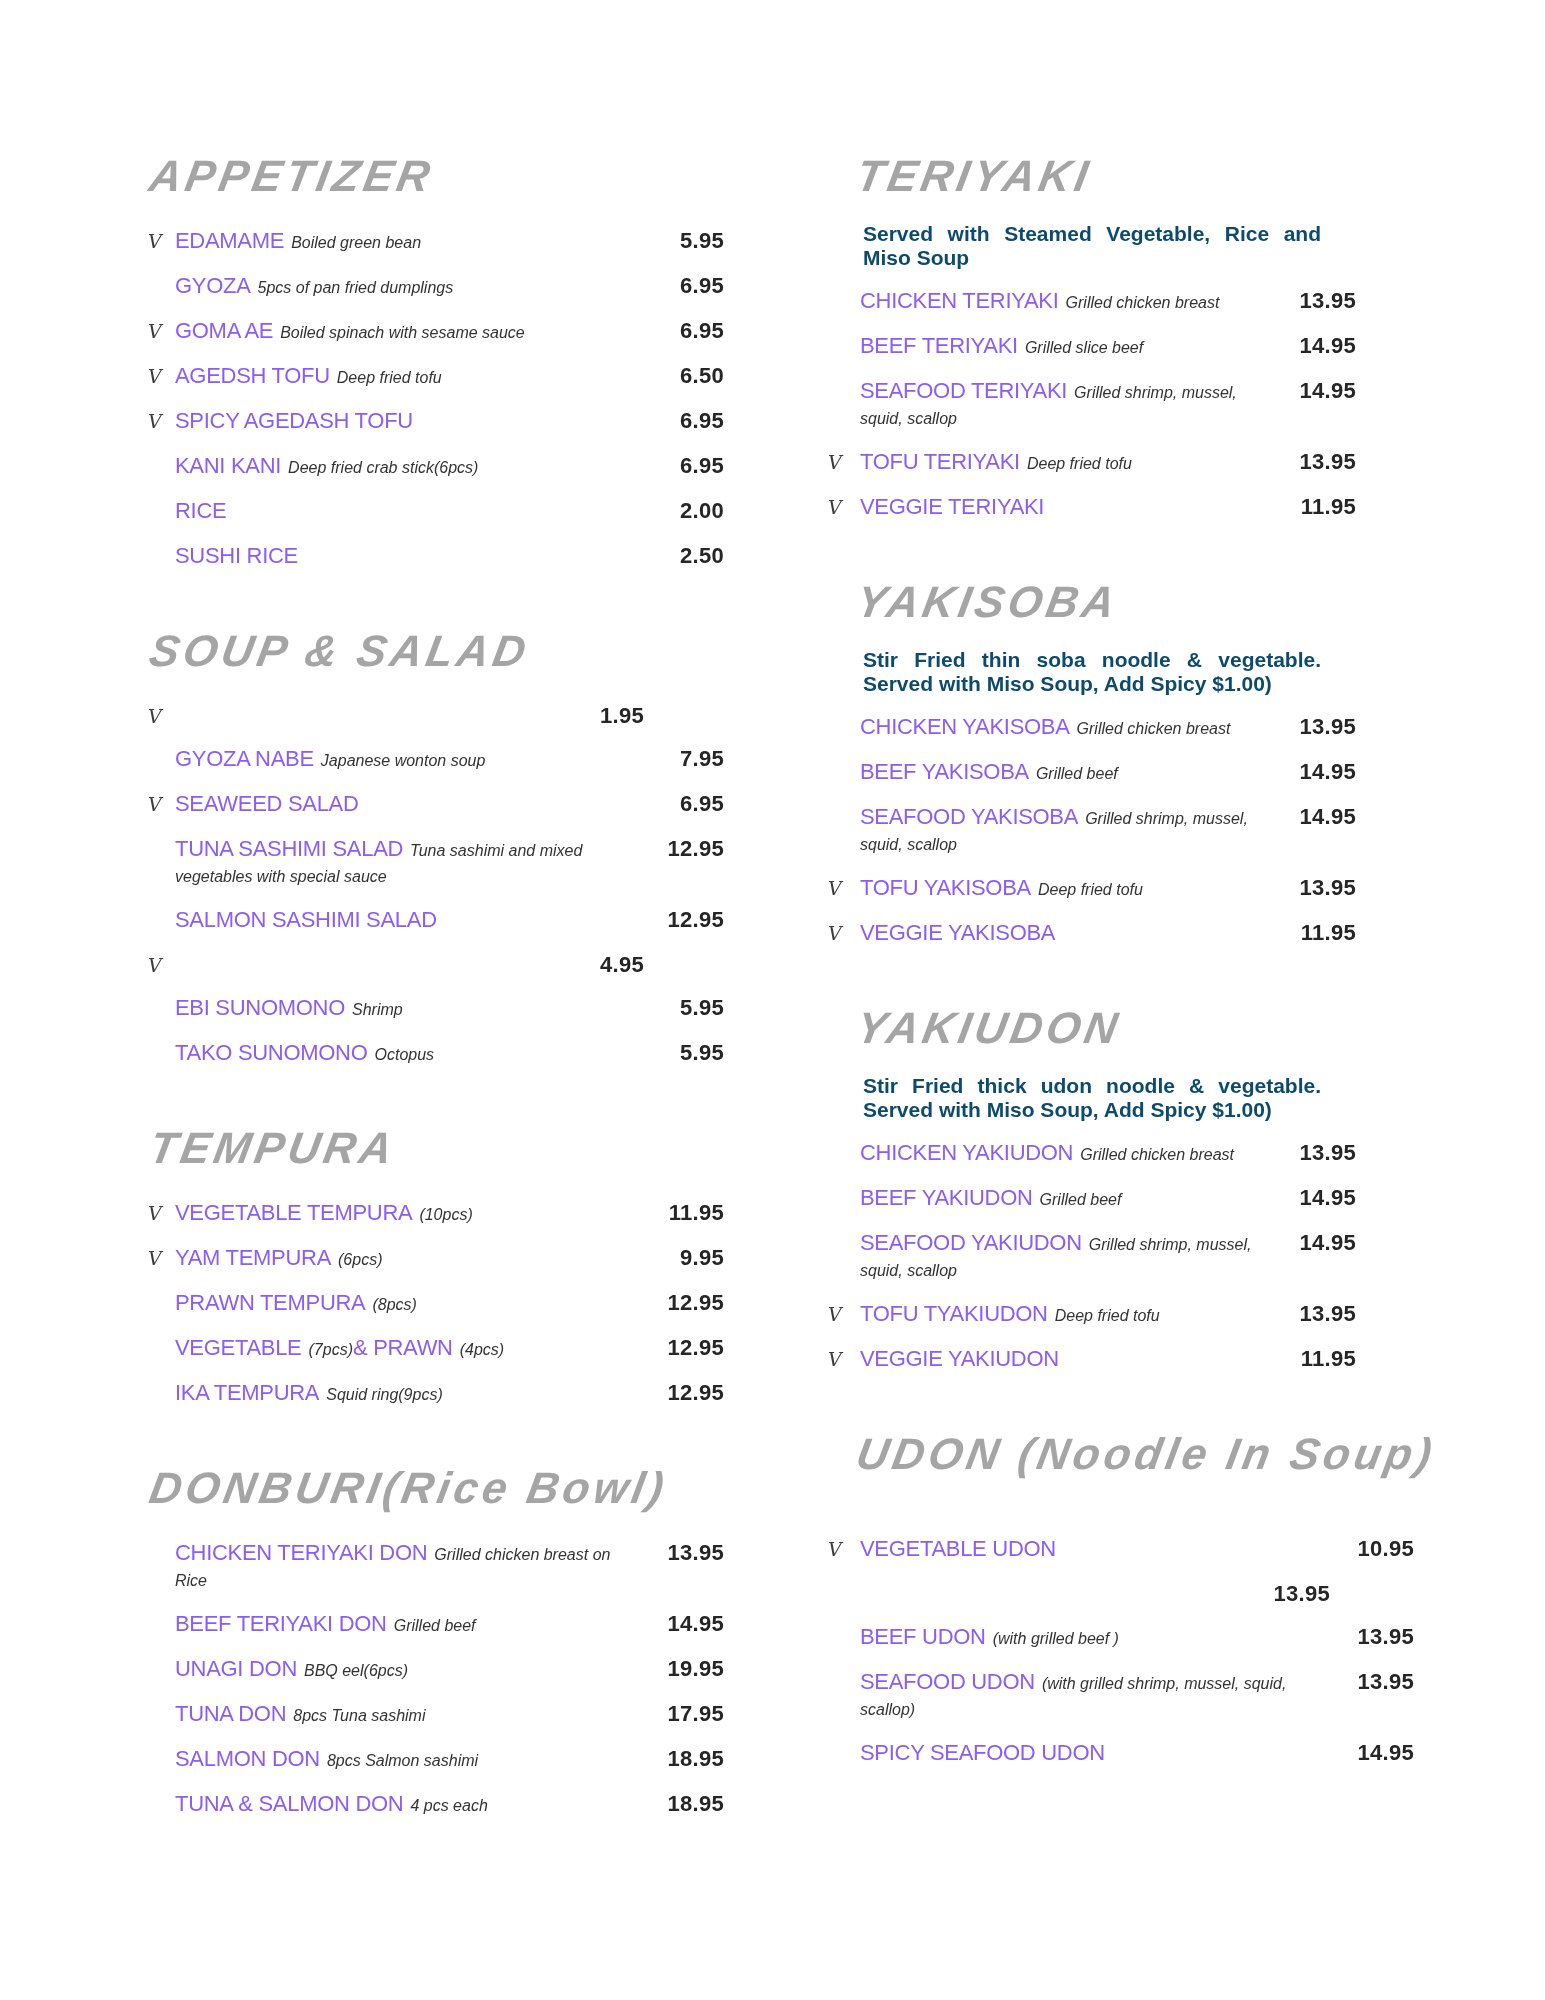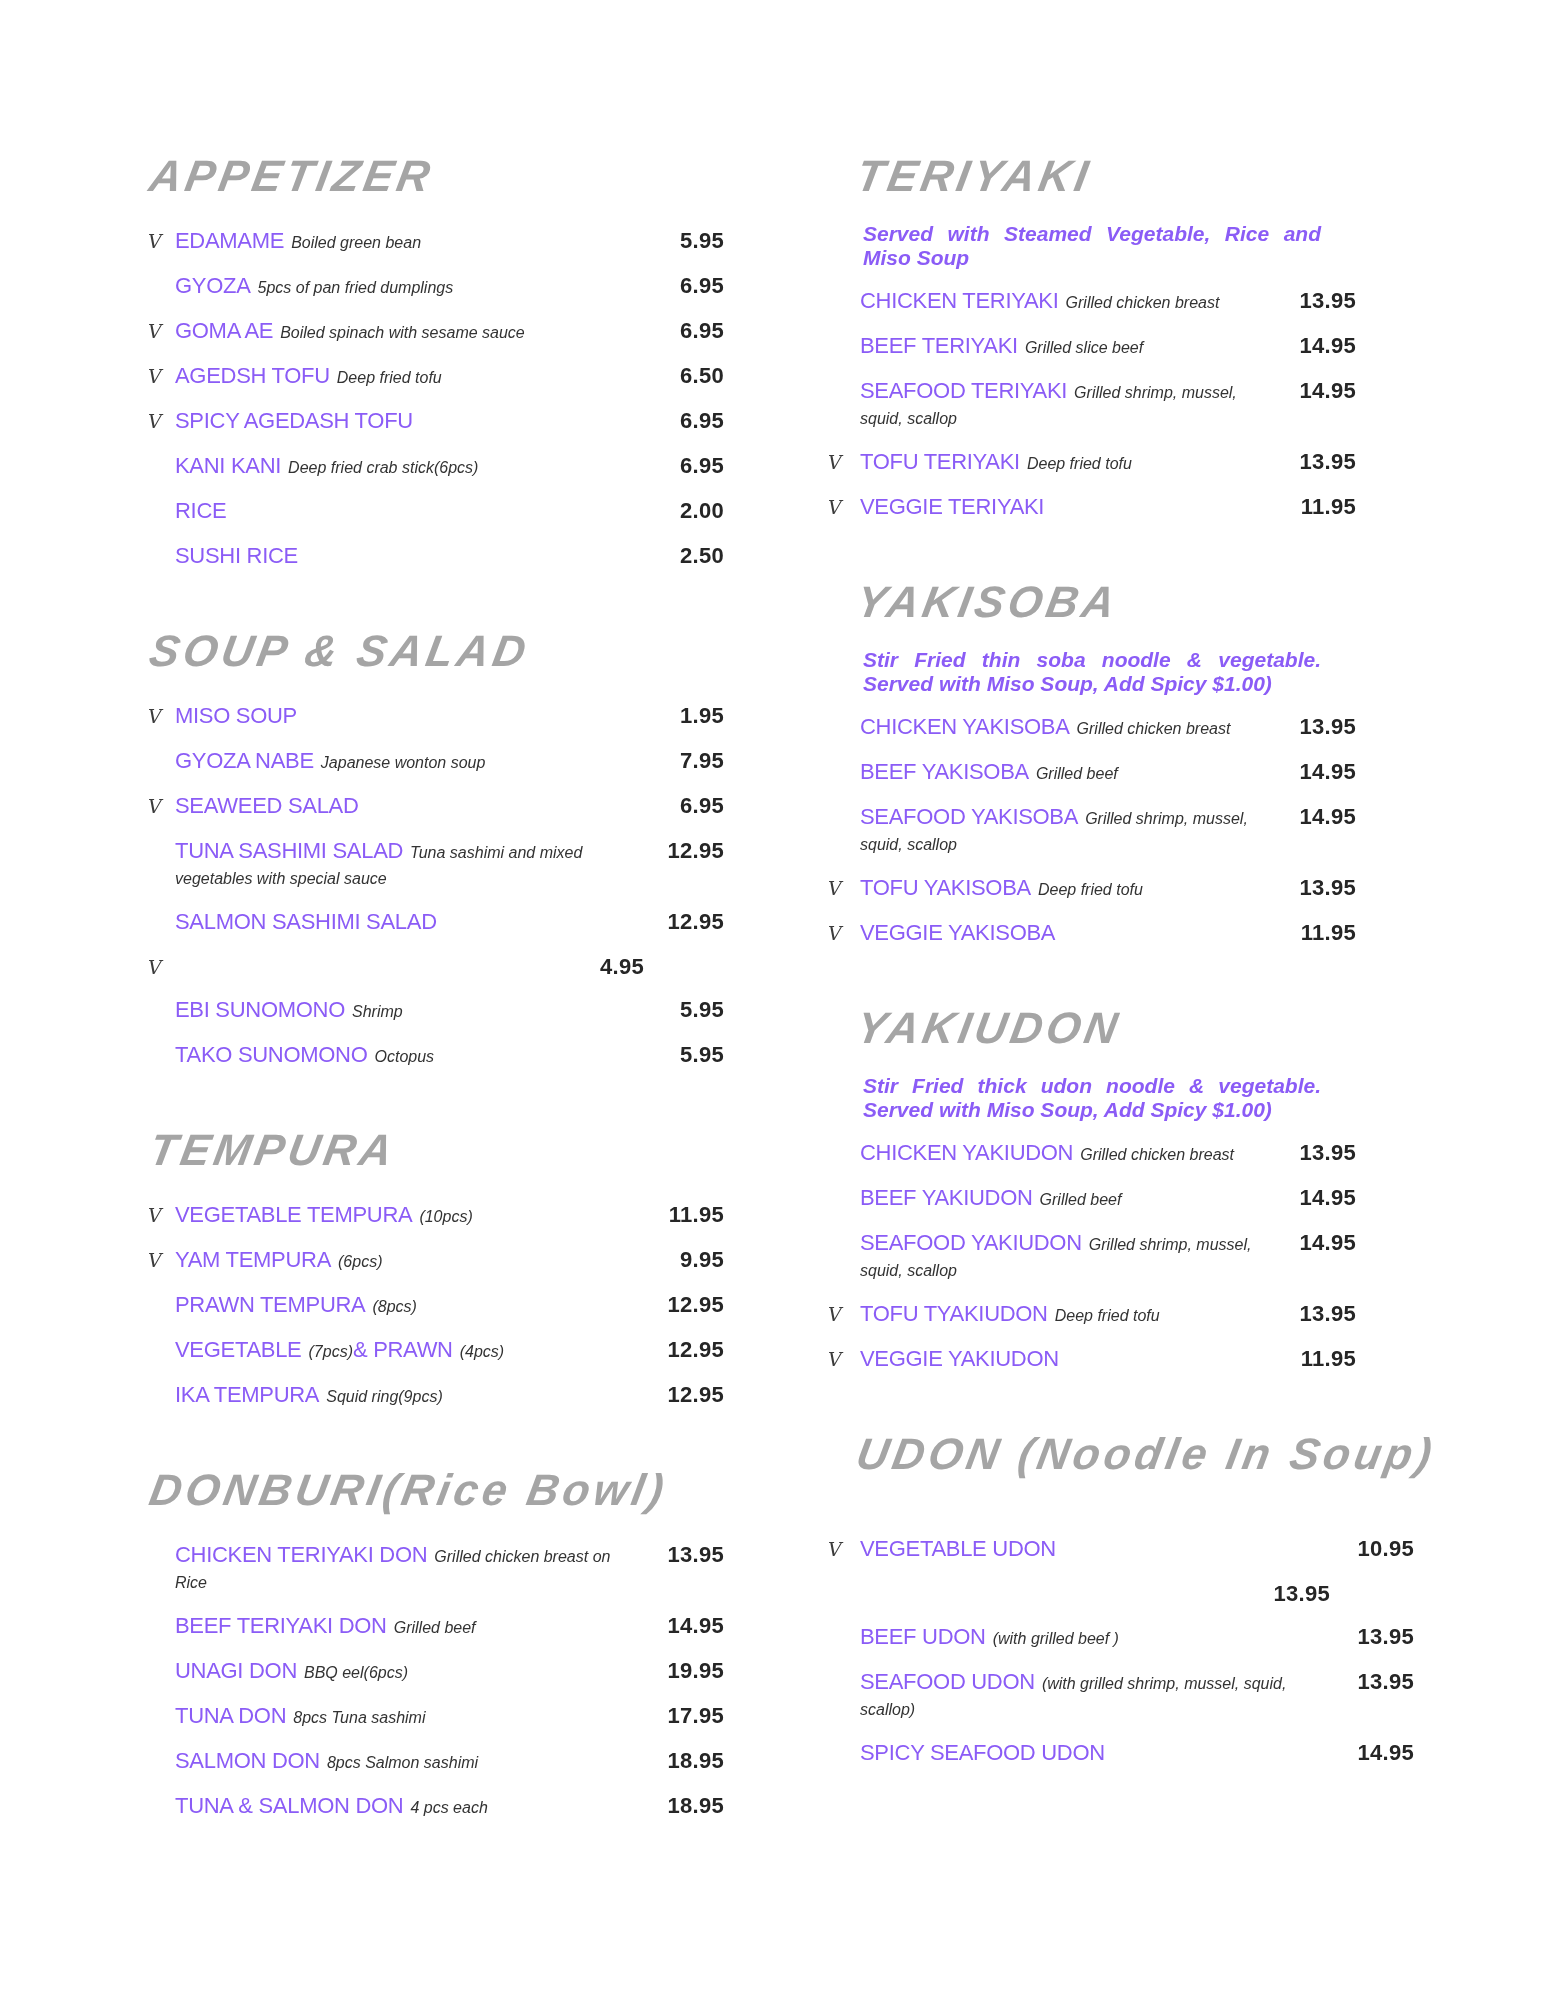--- a/index.html
+++ b/index.html
@@ -15,22 +15,22 @@
   .menu-section { margin:0 0 56px 0; }
   .section-title {
     margin:0 0 28px 0; padding:0;
     font-size:44px; line-height:48px; font-weight:bold; font-style:italic;
     color:#a5a5a5; letter-spacing:4px;
     transform:skewX(-10deg); transform-origin:left bottom; white-space:nowrap;
   }
   .col-right .section-title { margin-left:27px; }
   .section-subtitle {
     margin:-6px 16px 18px 37px; width:458px;
-    font-size:21px; line-height:24px; font-weight:bold; font-style:italic;
-    color:#8b5cf6; text-align:justify;
+    font-size:21px; line-height:24px; font-weight:bold; 
+    color:#0c4a6e; text-align:justify;
   }
   .menu-row {
     display:grid; align-items:start; margin:0 0 17px 0;
     grid-template-columns:29px 1fr 80px;
   }
   .col-right .menu-row { grid-template-columns:34px 1fr 84px; }
   .vmark {
     font-family:"DejaVu Serif", serif; font-style:italic;
     font-size:19px; line-height:26px; color:#3c3c3c; padding-left:2px;
   }
@@ -89,21 +89,20 @@
         <div class="menu-row">
           <span class="vmark"></span>
           <span class="item-text"><span class="iname">SUSHI RICE</span></span>
           <span class="price">2.50</span>
         </div>
       </section>
       <section class="menu-section section-soup-salad">
         <h2 class="section-title">SOUP &amp; SALAD</h2>
         <div class="menu-row">
           <span class="vmark">V</span>
-          <span class="item-text"><span class="iname">MISO SOUP</span></span>
           <span class="price">1.95</span>
         </div>
         <div class="menu-row">
           <span class="vmark"></span>
           <span class="item-text"><span class="iname">GYOZA NABE</span><span class="idesc">Japanese wonton soup</span></span>
           <span class="price">7.95</span>
         </div>
         <div class="menu-row">
           <span class="vmark">V</span>
           <span class="item-text"><span class="iname">SEAWEED SALAD</span></span>

